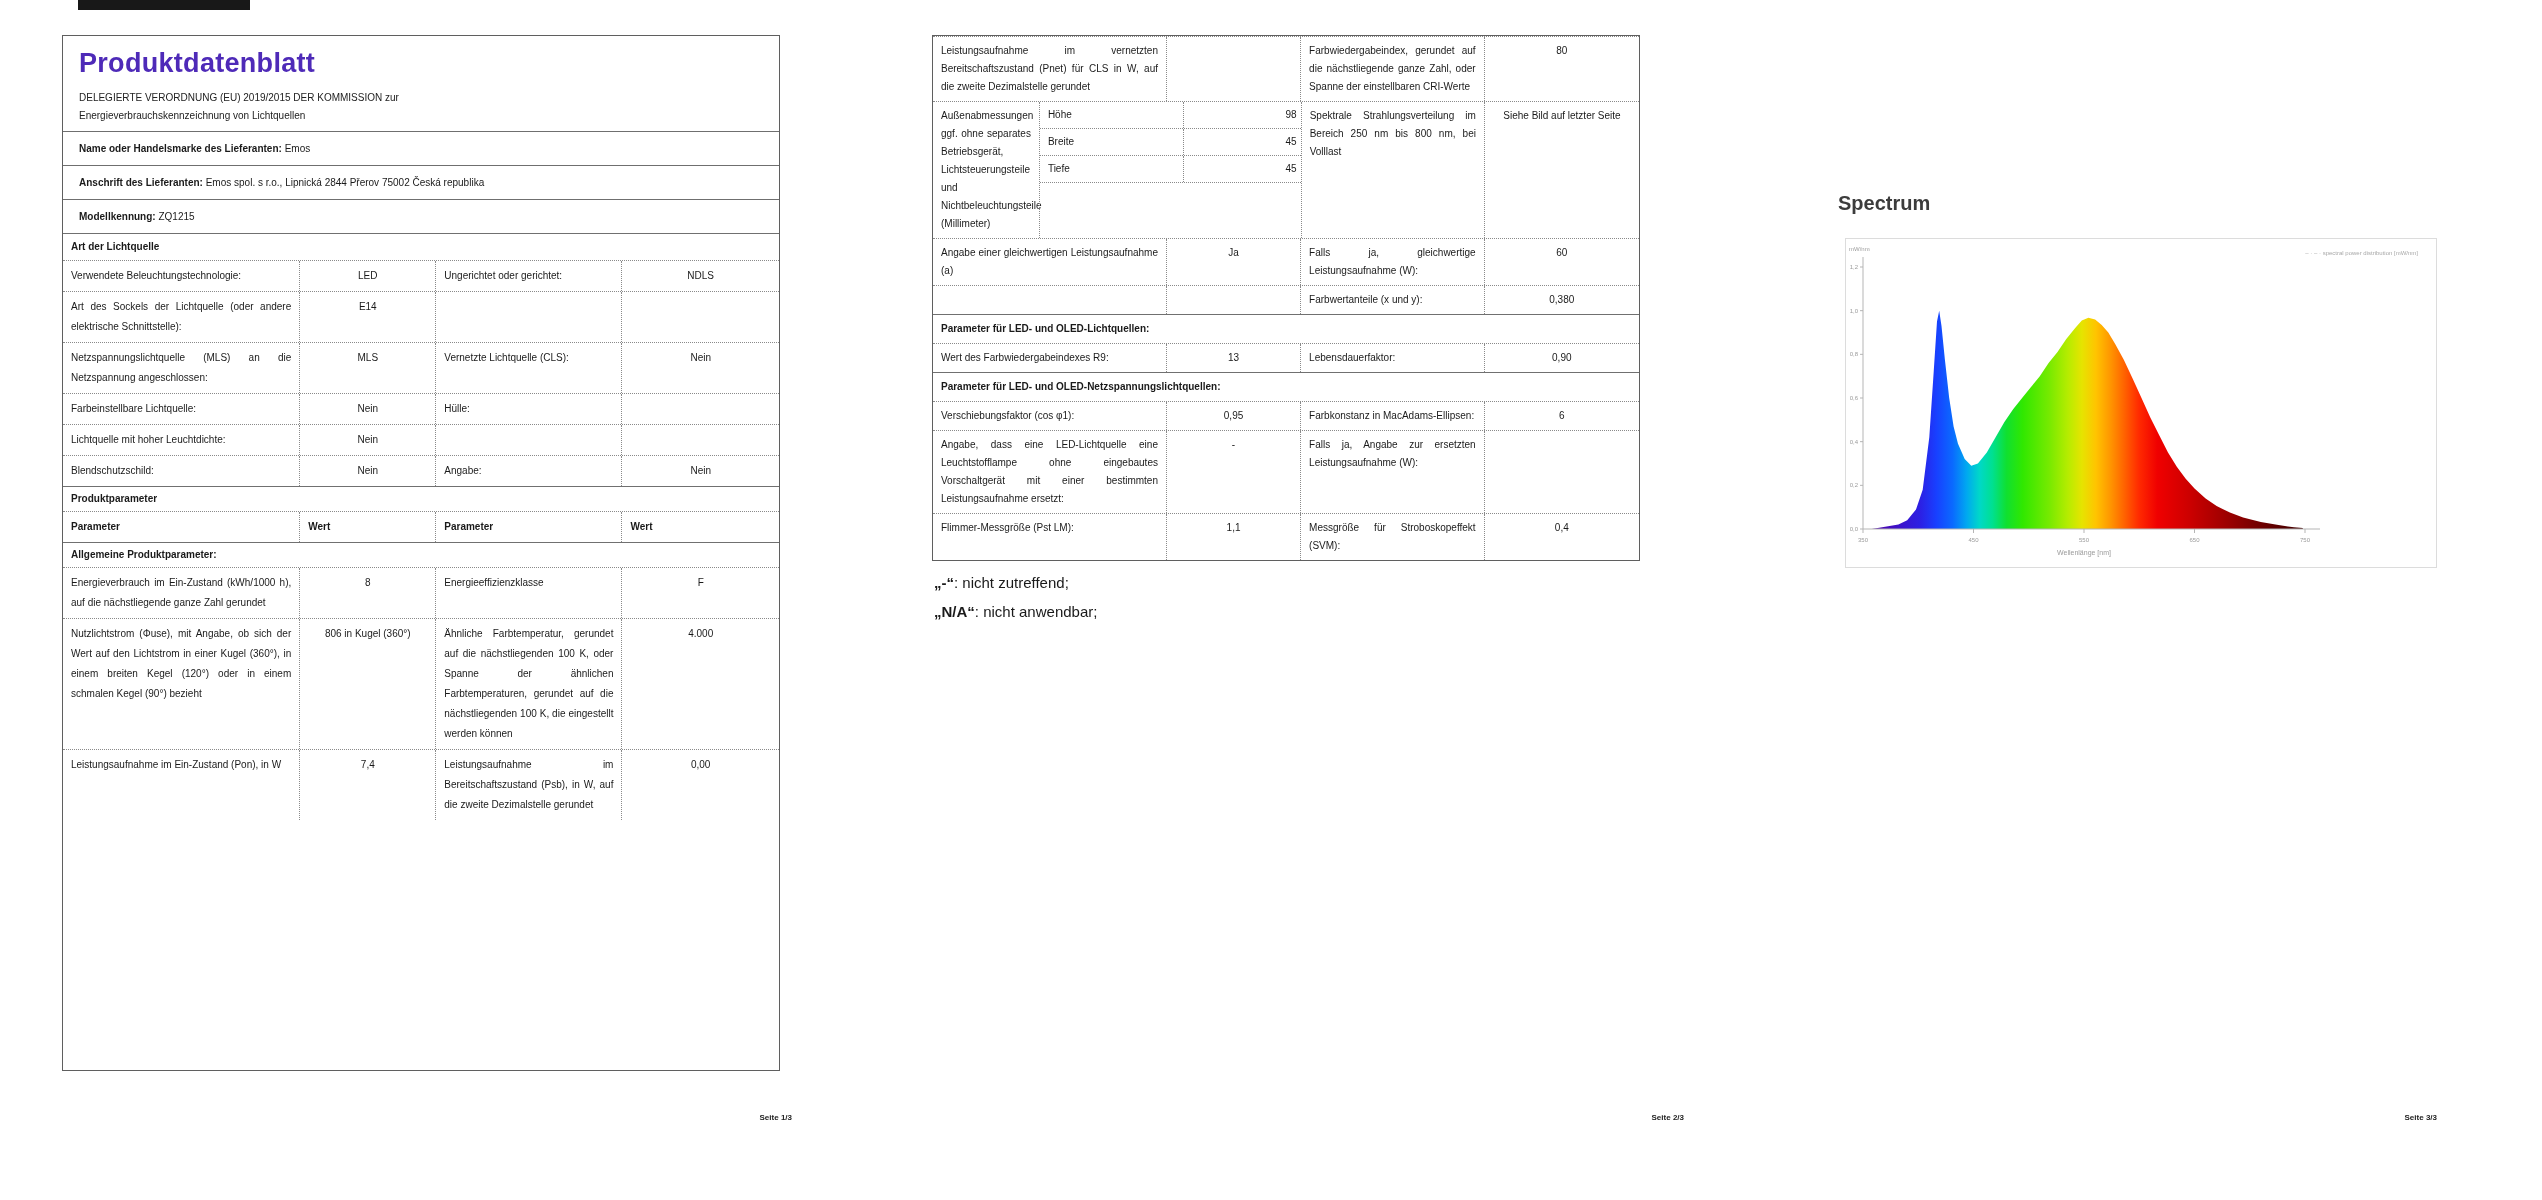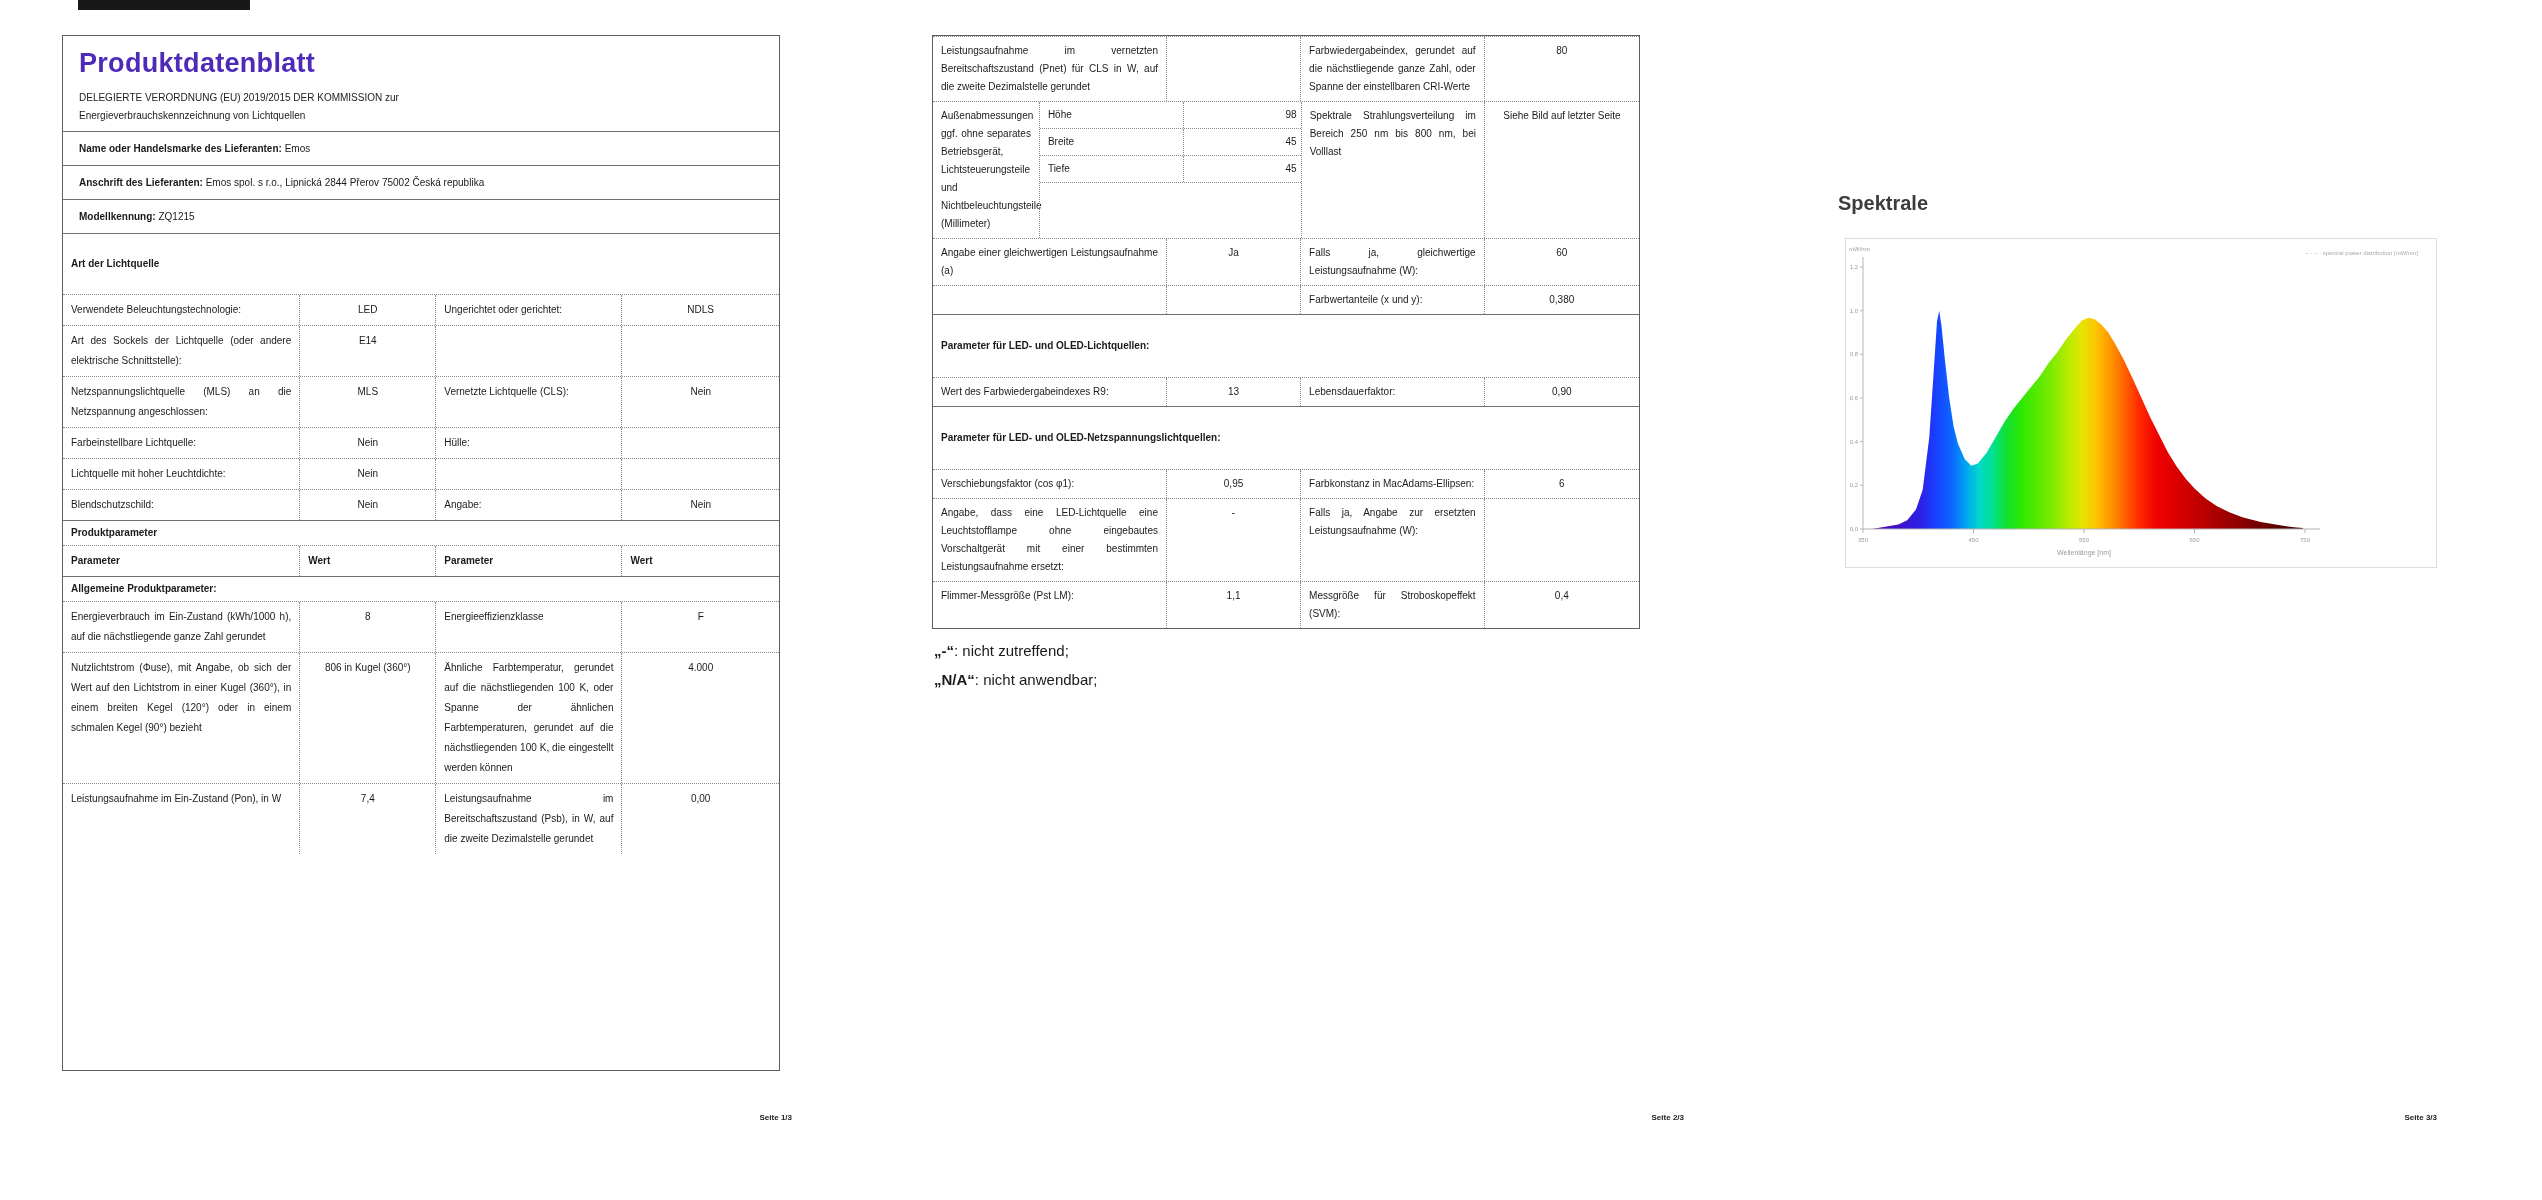--- a/index.html
+++ b/index.html
@@ -23,21 +23,21 @@
   .trow{display:flex;border-top:1px dotted #8a8a8a;font-size:10px;line-height:2.0;}
   #page2 .trow{line-height:1.8;}
   .cell{padding:5px 8px;box-sizing:border-box;}
   .c1{width:33%;}
   .c2{width:19%;}
   .c3{width:26%;}
   .c4{width:22%;}
   .c2,.c3,.c4{border-left:1px dotted #8a8a8a;}
   .lab{text-align:justify;}
   .val{text-align:center;}
-  .sec{font-weight:bold;padding:22px 8px;border-top:1.5px solid #707070;font-size:10px;line-height:1.6;}
+  .sec{font-weight:bold;padding:5px 8px;border-top:1.5px solid #707070;font-size:10px;line-height:1.6;}
   .cen{font-weight:bold;text-align:center;padding:4px 8px;border-top:1.5px solid #707070;font-size:10px;line-height:1.6;}
   .hdrow .cell{font-weight:bold;}
 
   .c1n{width:15%;}
   .dimcell{width:37%;border-left:1px dotted #8a8a8a;padding:0;display:flex;flex-direction:column;}
   .dimrow{display:flex;border-bottom:1px dotted #8a8a8a;}
   .dimlab{width:55%;padding:4px 8px;box-sizing:border-box;}
   .dimval{width:45%;text-align:right;border-left:1px dotted #8a8a8a;padding:4px;box-sizing:border-box;}
 
   .footnotes{margin-top:8px;font-size:15px;line-height:1.9;padding-left:2px;}
@@ -206,21 +206,21 @@
           </div>
         </div>
     </div>
     <div class="footnotes" id="p2-footnotes">
         <div><b>„-“</b>: nicht zutreffend;</div>
         <div><b>„N/A“</b>: nicht anwendbar;</div>
       </div>
   </div>
   <div class="pagefooter" style="left:976px;width:708px;">Seite 2/3</div>
 
-  <div id="page3-title">Spektrale</div>
+  <div id="page3-title">Spectrum</div>
   <div id="chartbox">
     <svg id="spectrum-svg" width="590" height="328" viewBox="0 0 590 328" xmlns="http://www.w3.org/2000/svg">
         <defs>
           <linearGradient id="specgrad" x1="0" y1="0" x2="1" y2="0">
             <stop offset="0.0000" stop-color="#5000a8"></stop>
             <stop offset="0.1125" stop-color="#2c20e4"></stop>
             <stop offset="0.1500" stop-color="#1840ff"></stop>
             <stop offset="0.1875" stop-color="#0a6aff"></stop>
             <stop offset="0.2200" stop-color="#00a8f0"></stop>
             <stop offset="0.2500" stop-color="#00d8c8"></stop>

